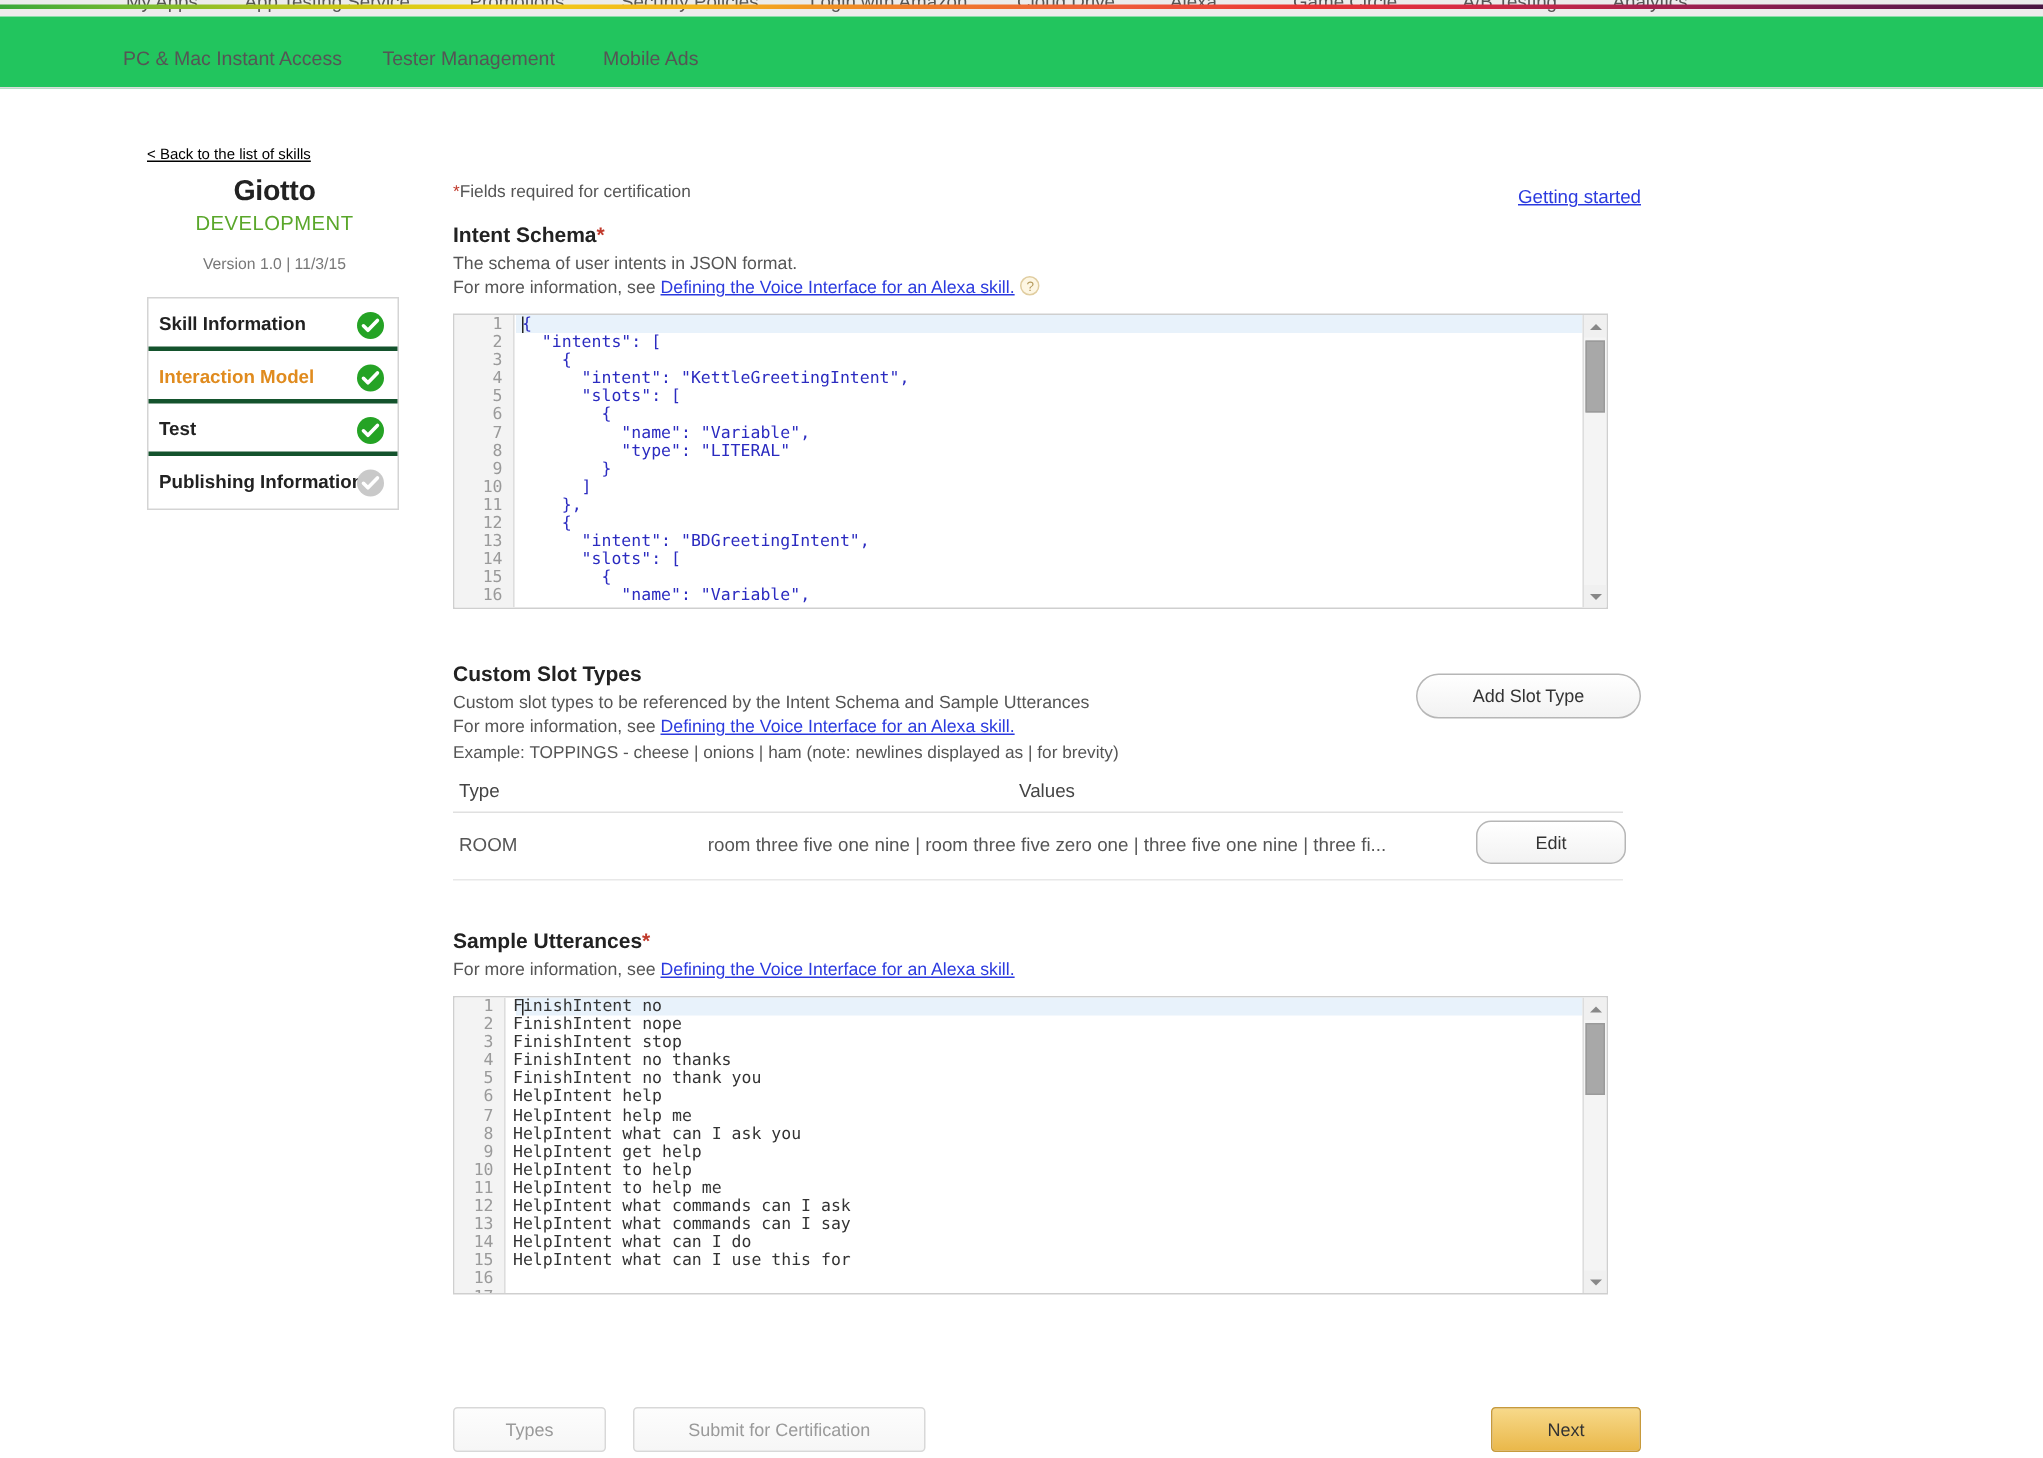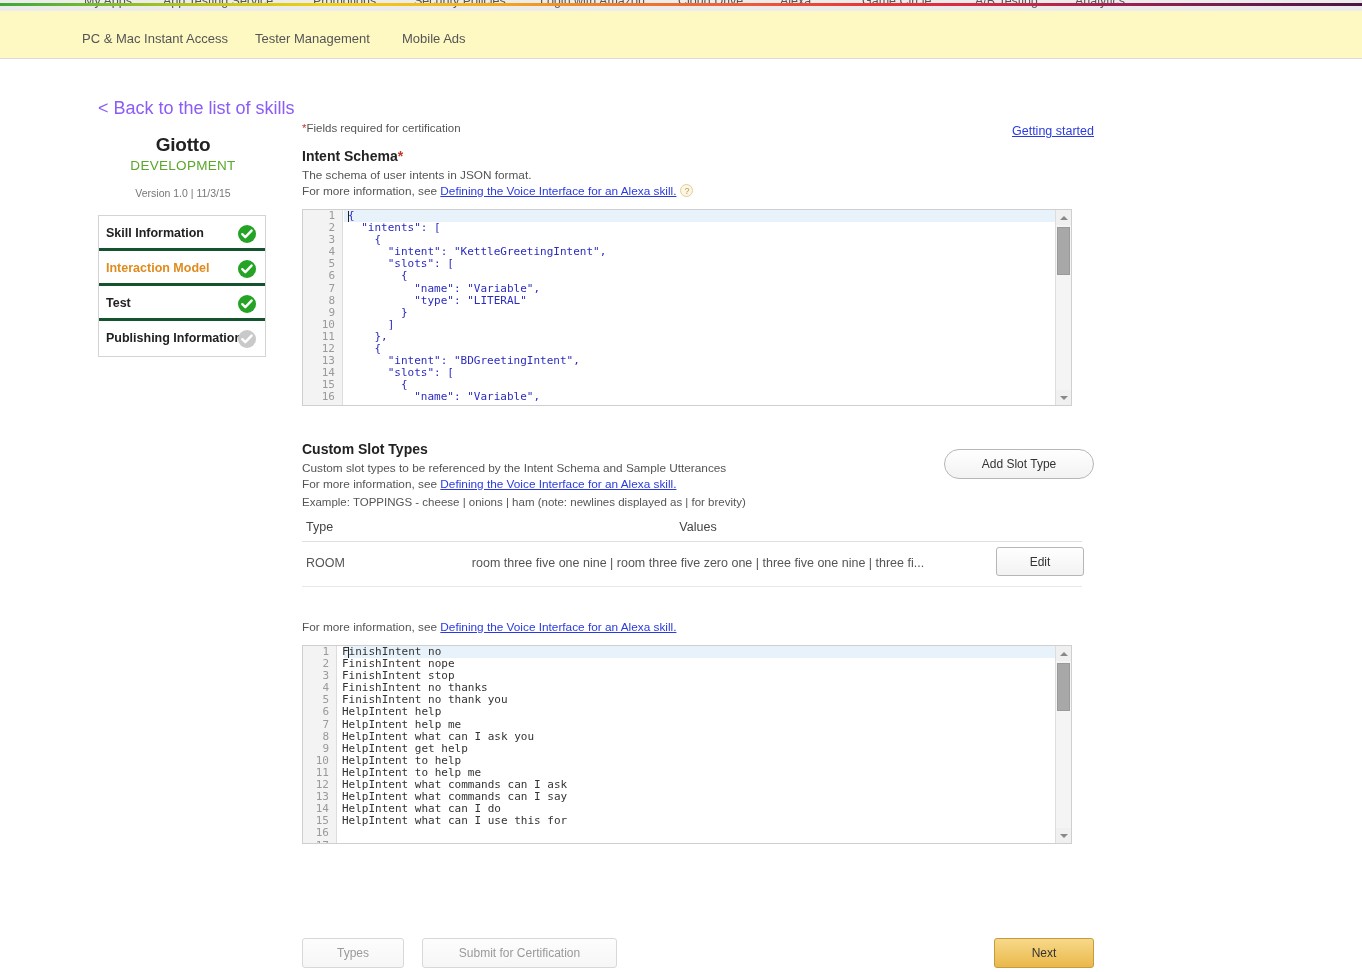--- a/index.html
+++ b/index.html
@@ -32,42 +32,42 @@
     position: absolute; top: -6px; left: 0; width: 1362px; height: 16px;
     z-index: 1;
   }
   .nav-clipped .nav-item {
     position: absolute; top: 0;
     font-size: 12.5px; color: #555; white-space: nowrap;
   }
 
   .nav-row2 {
     position: absolute; top: 11px; left: 0; width: 1362px; height: 48px;
-    background: #fef9c3;
+    background: #22c55e;
     border-bottom: 1px solid #dcdcdc;
   }
   .nav-row2 .nav-item {
     position: absolute; top: 20px;
     font-size: 13px; color: #555; white-space: nowrap; cursor: pointer;
   }
 
   
   .content { position: absolute; top: 60px; left: 0; width: 1362px; height: 912px; background: #fff; }
 
   .back-link {
     position: absolute; left: 98px; top: 38px;
-    font-size: 18px; color: #8b5cf6; cursor: pointer;
+    font-size: 10px; color: #000000; text-decoration: underline; cursor: pointer;
   }
   .getting-started {
     position: absolute; left: 1012px; top: 64px;
     font-size: 12.5px; color: #2b3adf; text-decoration: underline; cursor: pointer;
   }
 
   
-  .left-col { position: absolute; left: 98px; top: 74px; width: 170px; }
+  .left-col { position: absolute; left: 98px; top: 57px; width: 170px; }
   .skill-name {
     text-align: center; font-size: 19px; font-weight: bold; color: #222;
     letter-spacing: -0.2px; line-height: 22px;
   }
   .skill-stage {
     text-align: center; font-size: 13.5px; color: #5aa72b; letter-spacing: 0.3px;
     margin-top: 2px;
   }
   .skill-version {
     text-align: center; font-size: 10.5px; color: #777; margin-top: 14px;
@@ -339,26 +339,29 @@
         <div class="btn" style="position:absolute; right:-2px; top:8px; width:150px; height:30px; line-height:29px;border-radius:15px;">Add Slot Type</div>
 
         <div class="slot-table">
           <div class="slot-head" style="position:relative;">
             <div class="col-type" style="top:6px;">Type</div>
             <div class="col-vals" style="top:6px;">Values</div>
           </div>
           <div class="slot-row">
             <div class="col-type">ROOM</div>
             <div class="col-vals">room three five one nine | room three five zero one | three five one nine | three fi...</div>
-            <div class="btn" style="position:absolute; right:-2px; top:5px; width:88px; height:29px; line-height:28px;">Edit</div>
+            <div class="btn" style="position:absolute; right:-2px; top:5px; width:100px; height:29px; line-height:28px;border-radius:10px;">Edit</div>
           </div>
         </div>
       </div>
 
       <div style="margin-top:32px;">
+        <div class="section-title">
+          <span>Sample Utterances</span><span class="star">*</span>
+        </div>
         <div class="section-desc">
           <span>For more information, see </span><a>Defining the Voice Interface for an Alexa skill.</a>
         </div>
 
         <div class="editor" id="utter-editor" style="margin-top:10px; width:770px; height:199px;">
           <div class="hl-line" style="top: 0px;"></div>
           <div class="caret"></div>
           <div class="gutter" style="width:34px;">
               <div>1</div>
               <div>2</div>

